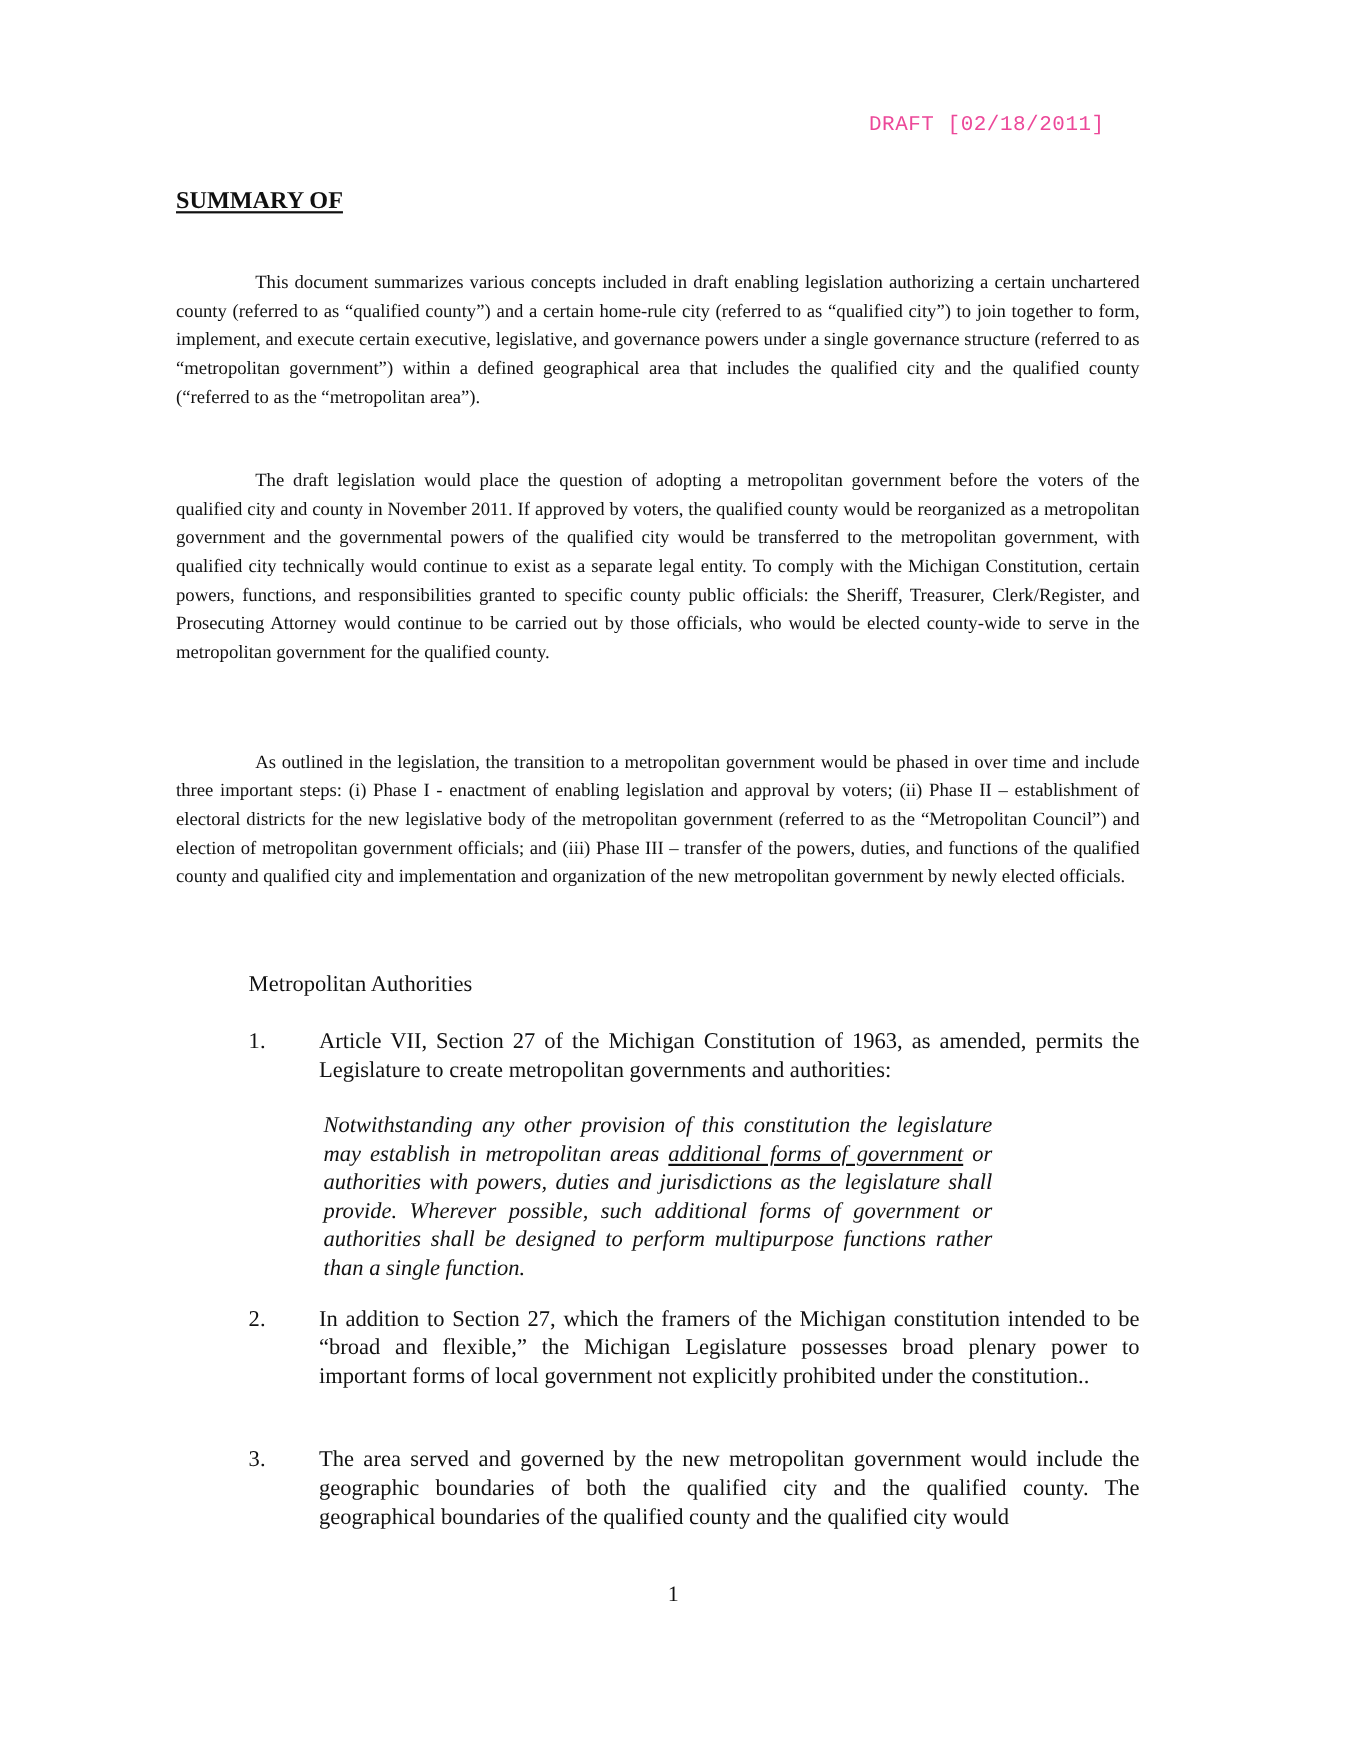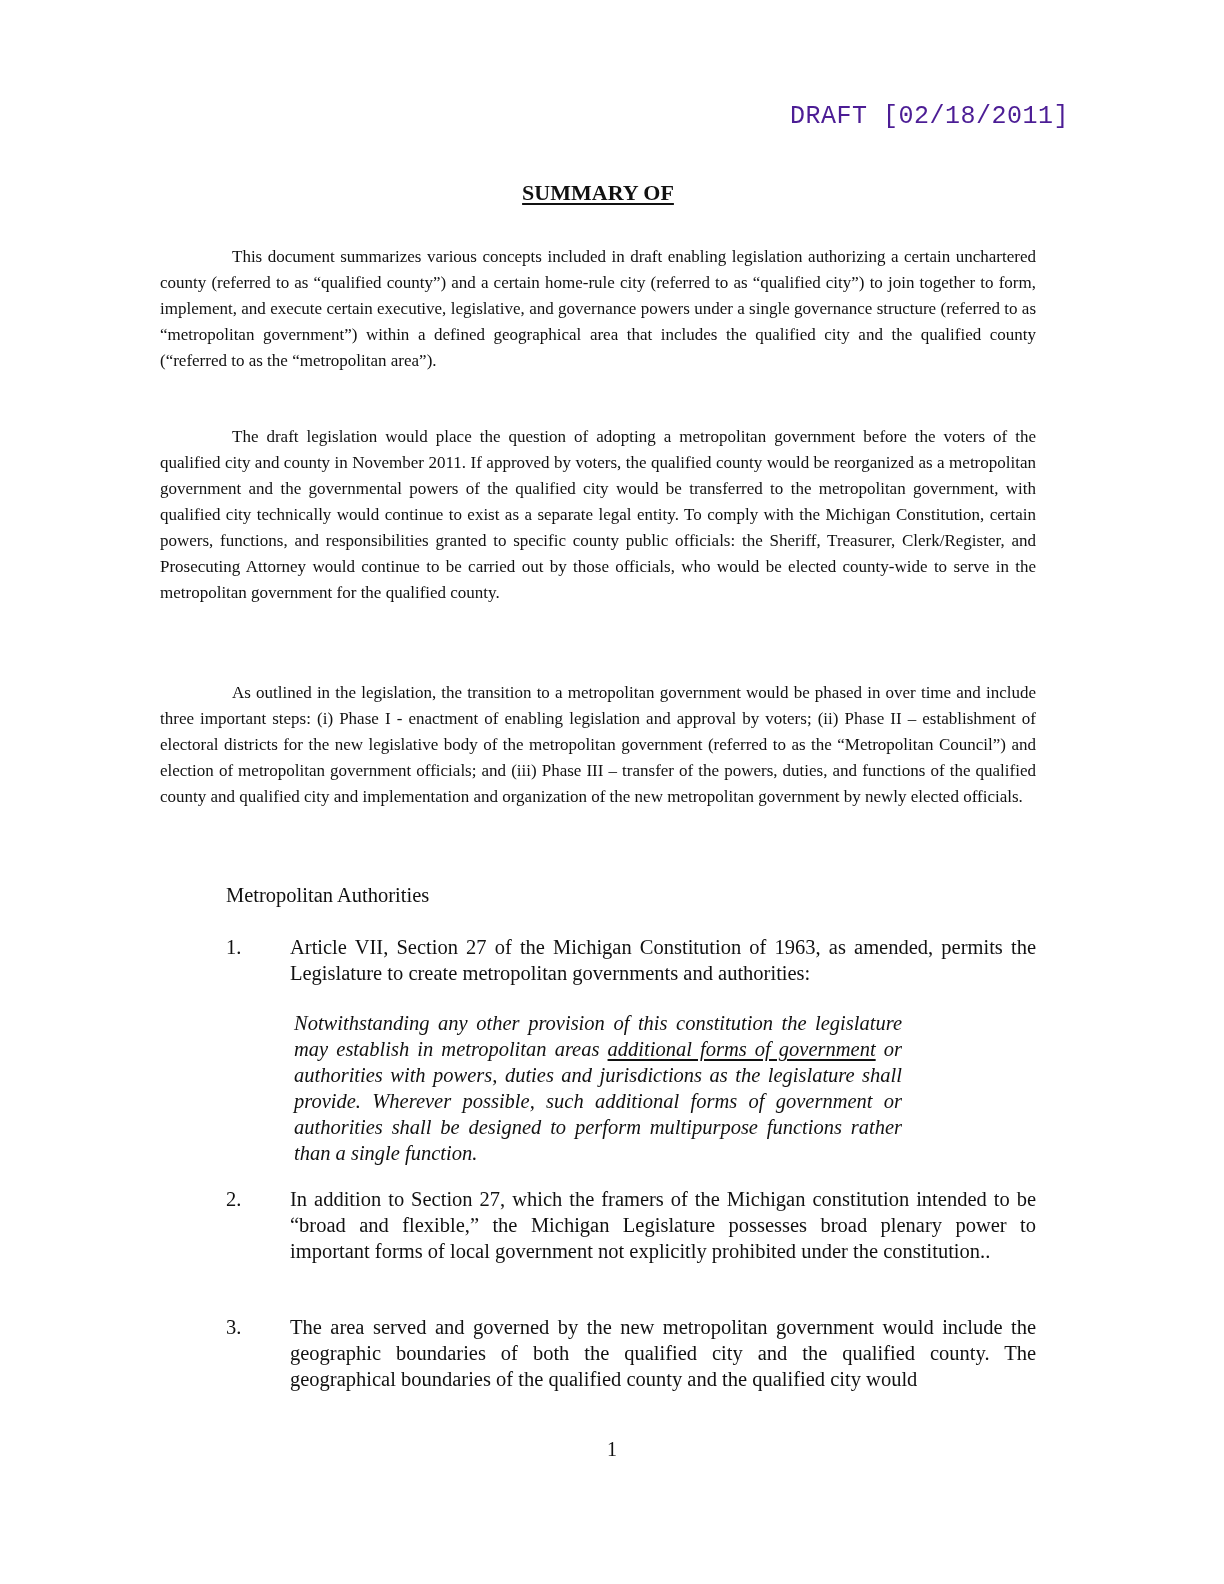--- a/index.html
+++ b/index.html
@@ -19,30 +19,29 @@
       position: absolute;
       left: 0; top: 0;
       width: 1224px;
       height: 1584px;
     }
     .draft-stamp {
       position: absolute;
       top: 102px;
       left: 790px;
       font-family: "Liberation Mono", monospace;
-      font-size: 25px;
+      font-size: 19px;
       letter-spacing: 0.5px;
-      color: #4c1d95;
+      color: #ec4899;
     }
     .title {
       position: absolute;
-      top: 179px;
+      top: 168px;
       left: 160px;
       width: 876px;
-      text-align: center;
       font-weight: bold;
       font-size: 22px;
       line-height: 28px;
     }
     .title span {
       text-decoration: underline;
       text-decoration-thickness: 2px;
       text-underline-offset: 3px;
       display: inline-block;
     }

